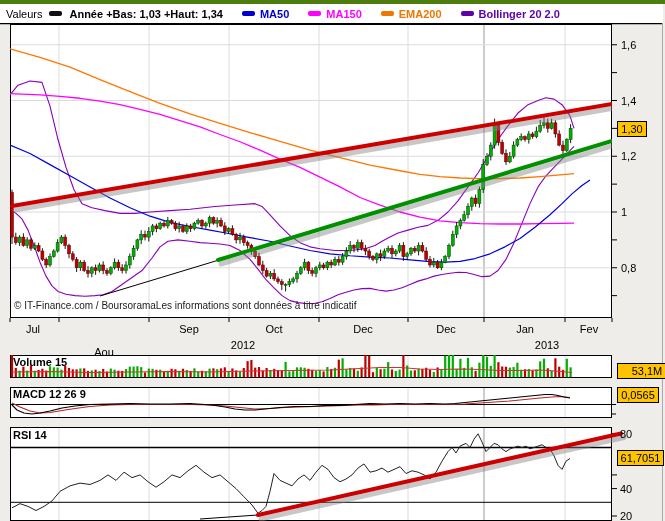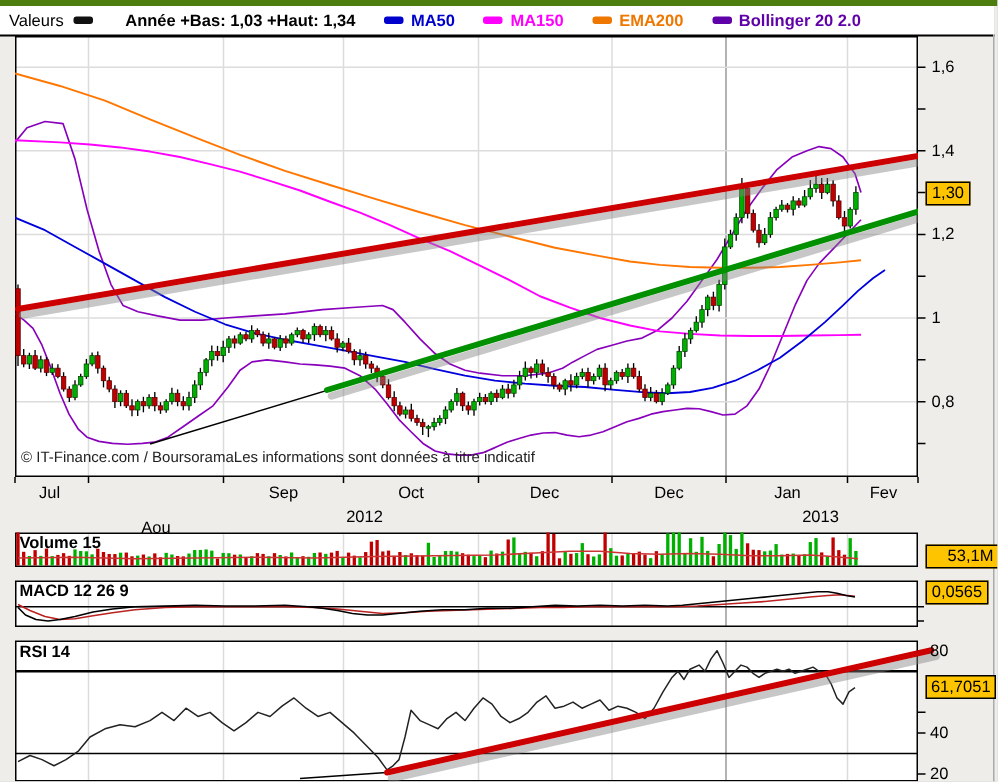--- a/index.html
+++ b/index.html
@@ -567,21 +567,21 @@
         <polyline points="12,503.78 20,499.67 28,502.41 36,506.52 44,502.41 52,496.93 60,487.34000000000003 70,481.86 80,479.12 90,480.49 100,476.38 108,470.9 116,476.38 124,468.16 132,473.64 140,470.9 148,477.75 156,483.23 164,477.75 172,470.9 180,473.64 188,466.79 196,461.31 204,468.16 212,473.64 220,470.9 228,477.75 236,484.6 244,492.82 252,501.04 258,509.26 262,506.52 266,502.41 270,487.34000000000003 274,469.53 280,476.38 286,479.12 292,481.86 298,475.01 304,470.9 310,476.38 316,468.16 322,461.31 328,465.42 334,473.64 340,477.75 346,475.01 352,470.9 358,464.05 364,459.94 370,468.16 376,466.79 382,464.05 388,468.16 394,465.42 400,462.68 406,469.53 412,466.79 418,468.16 424,470.9 430,475.01 436,468.16 442,457.2 448,447.61 452,443.5 456,448.98 460,442.13 466,439.39 470,443.5 474,435.28 478,429.8 482,438.02 486,447.61 490,443.5 494,439.39 498,440.76 502,444.87 506,447.61 510,444.87 514,443.5 518,442.13 522,443.5 526,442.13 530,444.87 534,443.5 538,442.13 542,440.76 546,443.5 550,444.87 554,451.72 558,461.31 562,465.42 566,457.2 570,454.46" fill="none" stroke="#222222" stroke-width="1" stroke-linejoin="round"></polyline>
         <line x1="200" y1="515" x2="265" y2="510.5" stroke="#000" stroke-width="1"></line>
         <line x1="261" y1="515" x2="624" y2="433.5" stroke="rgba(130,130,130,0.45)" stroke-width="5" stroke-linecap="round"></line>
         <line x1="258" y1="511" x2="621" y2="429.5" stroke="#CC0000" stroke-width="4" stroke-linecap="round"></line>
       </g>
     </svg>
 
   <div id="topbar">
     <span class="plain">Valeurs</span>
     <span class="sw" id="sw-inst" style="background: rgb(17, 17, 17);"></span>
-    <span class="lbl" style="margin-left:14px">Année +Bas: 1,03 +Haut: 1,34</span>
+    <span class="lbl" style="">Année +Bas: 1,03 +Haut: 1,34</span>
     <span class="legend-item">
       <span class="sw" style="background: rgb(0, 0, 204);"></span>
       <span class="lbl" style="color: rgb(0, 0, 204);">MA50</span>
     </span>
     <span class="legend-item">
       <span class="sw" style="background: rgb(255, 0, 255);"></span>
       <span class="lbl" style="color: rgb(255, 0, 255);">MA150</span>
     </span>
     <span class="legend-item">
       <span class="sw" style="background: rgb(238, 119, 0);"></span>

